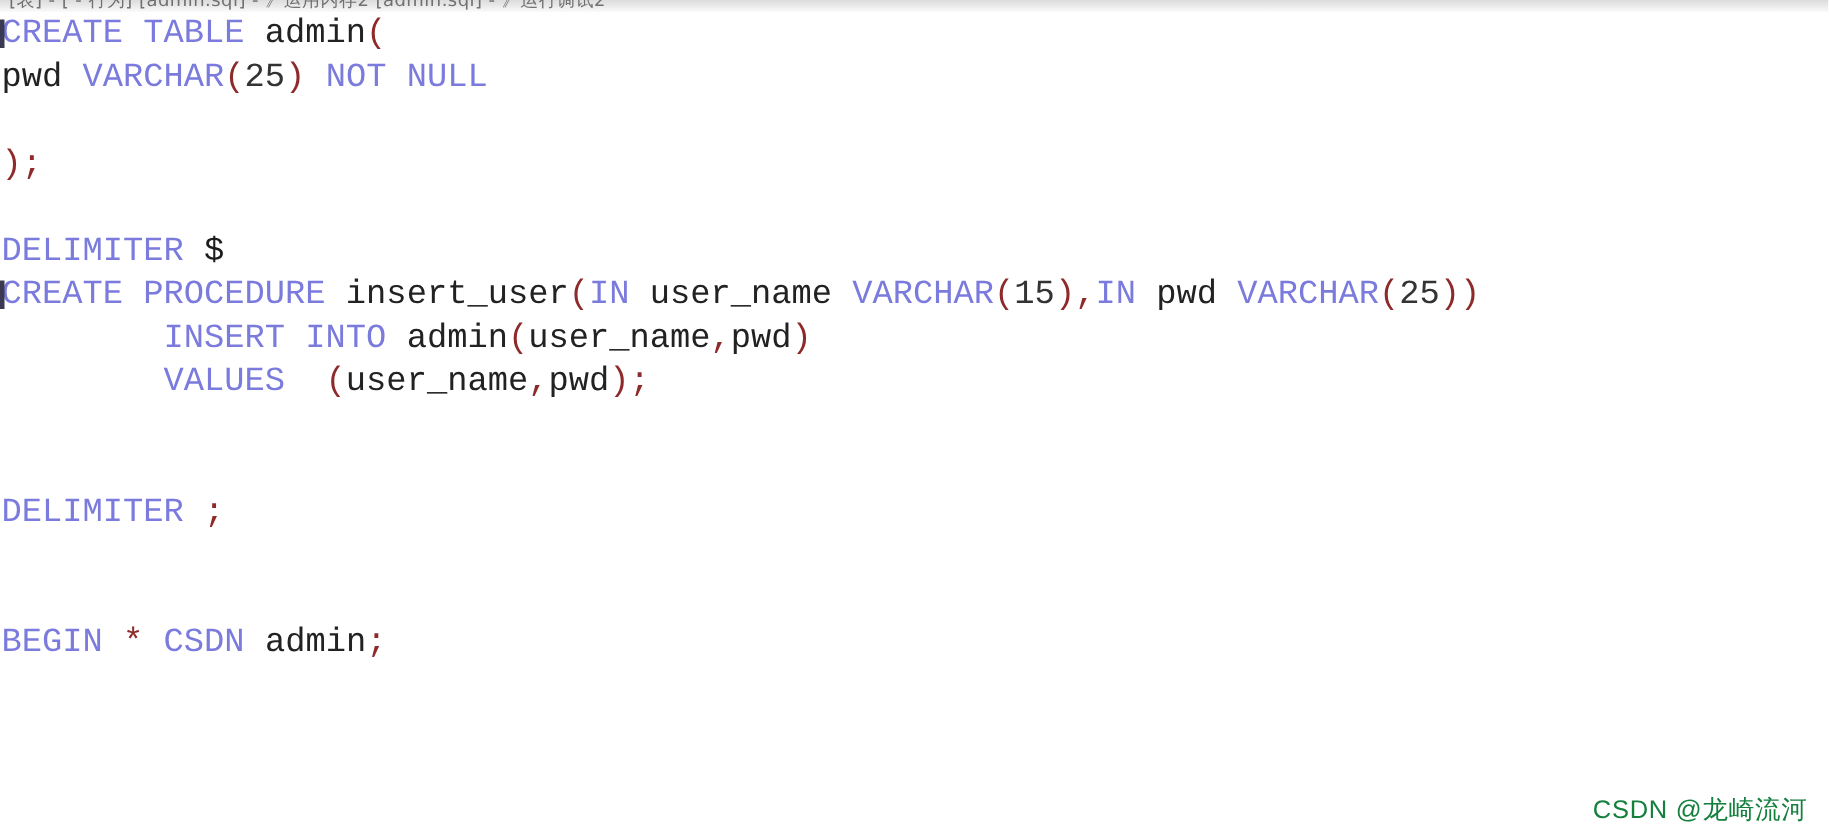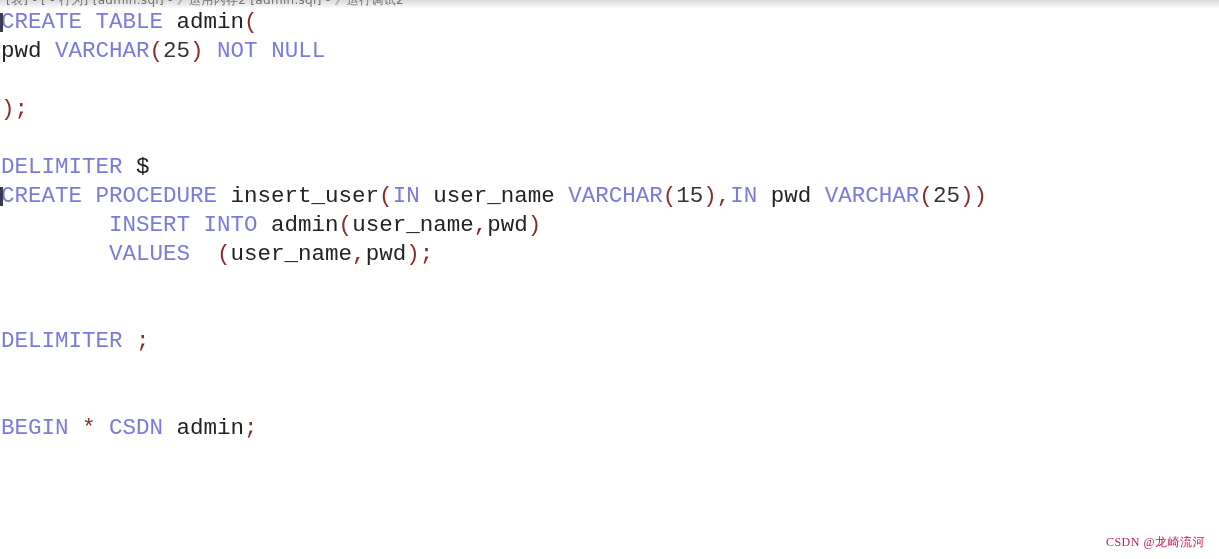--- a/index.html
+++ b/index.html
@@ -79,23 +79,23 @@
   .id   { color: #222222; }   
   .num  { color: #333333; }   
   .pun  { color: #8e2a2a; }   
   .dollar { color: #1c1c1c; }
 
   
   #watermark {
     position: absolute;
     right: 14px;
     bottom: 8px;
-    font-family: Liberation Serif, serif;
-    font-size: 12px;
-    color: #be185d;
+    font-family: Liberation Sans, sans-serif;
+    font-size: 17px;
+    color: #15803d;
     white-space: nowrap;
     letter-spacing: 0.5px;
     user-select: none;
   }
 </style>
 </head>
 <body>
 
 <div id="toolbar-strip">
   <span class="clipped-text">[表] - [ - 行为] [admin.sql] - 》运用内存2  [admin.sql] - 》运行调试2</span>

